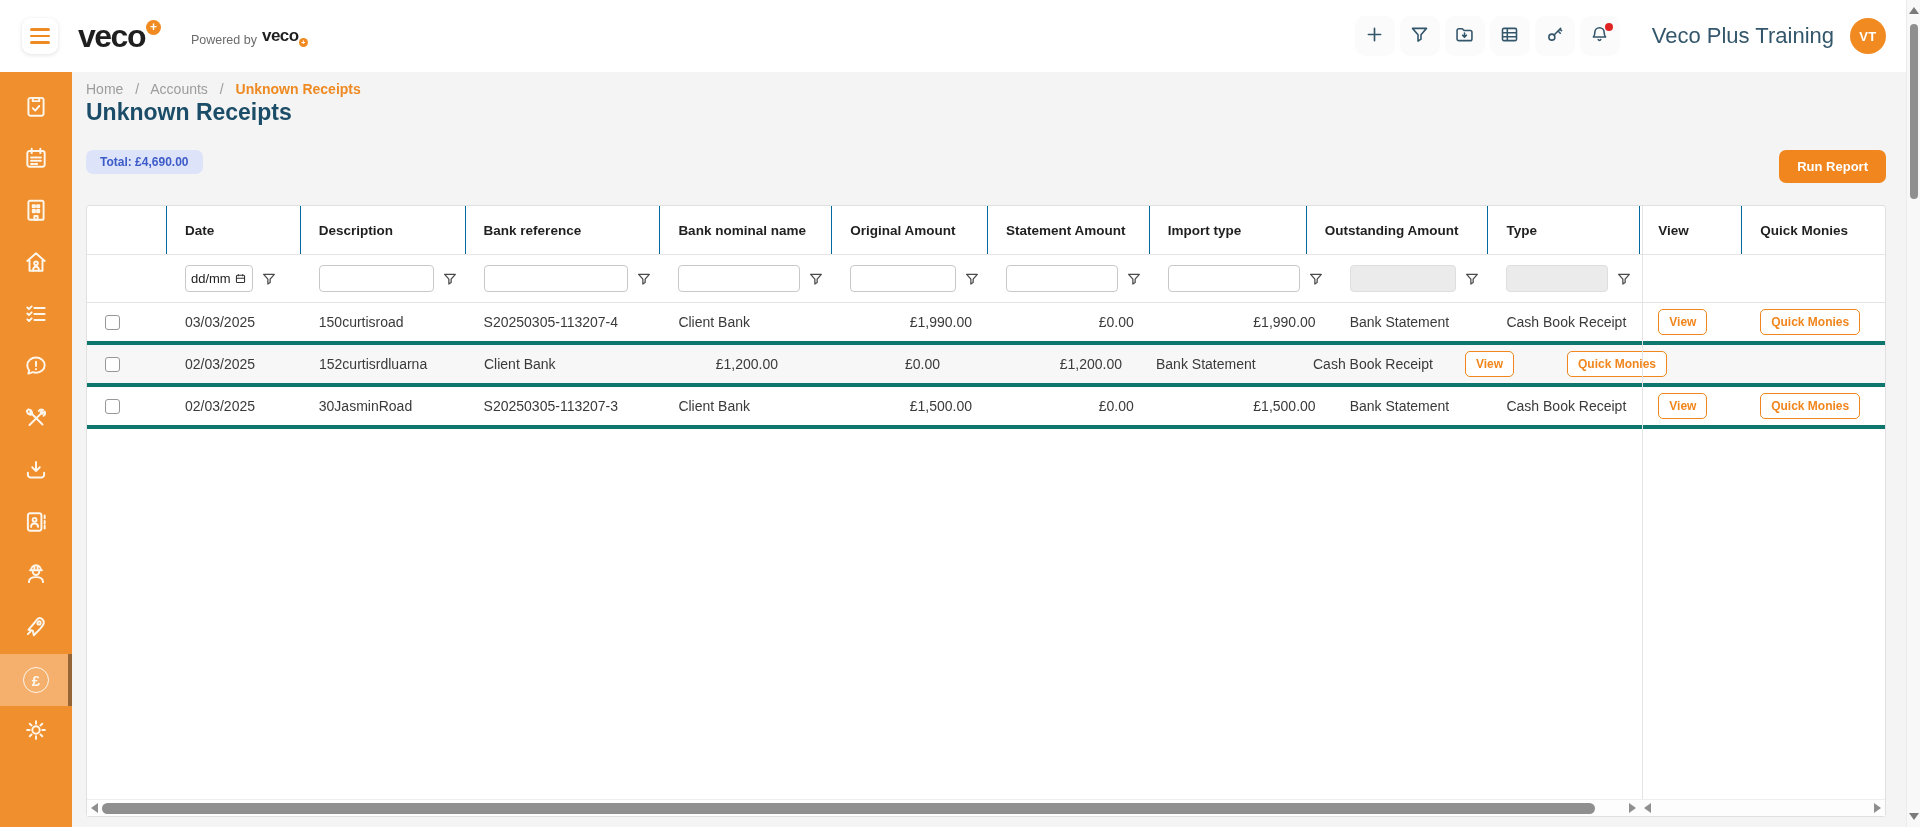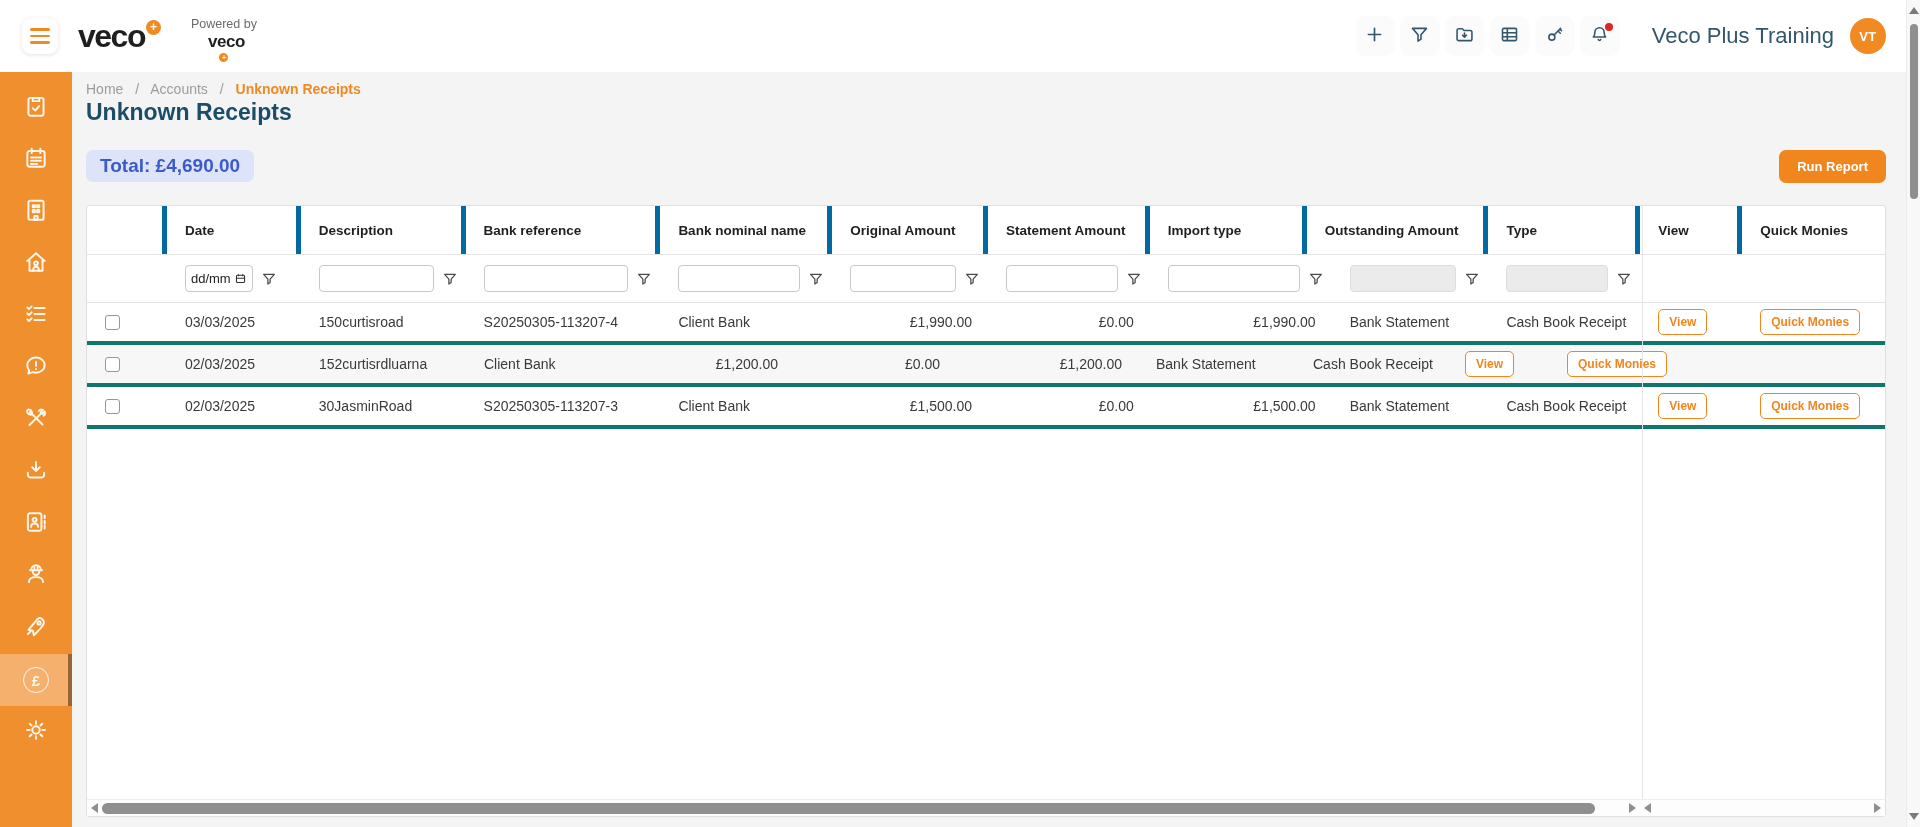--- a/index.html
+++ b/index.html
@@ -8,21 +8,21 @@
 
   
   .topbar { position:absolute; left:0; top:0; width:1920px; height:72px; background:#ffffff; display:flex; align-items:center; z-index:5; }
   .hamburger { width:36px; height:36px; margin-left:22px; background:#fff; border:none; border-radius:9px;
                box-shadow:0 1px 4px rgba(0,0,0,.12); display:flex; flex-direction:column; justify-content:center; gap:4px; align-items:center; cursor:pointer; }
   .hamburger i { display:block; width:20px; height:2.6px; background:#ef8a23; border-radius:2px; }
   .logo { display:flex; align-items:flex-start; margin-left:20px; }
   .logo .word { font-size:32px; font-weight:bold; letter-spacing:-1.5px; color:#1f1f1f; line-height:34px; }
   .plusdot { display:inline-block; background:#f08a21; color:#fff; border-radius:50%; text-align:center; font-weight:bold; }
   .logo .plusdot { width:15px; height:15px; line-height:15px; font-size:12px; margin-top:1px; margin-left:1px; }
-  .poweredby { margin-left:30px; display:flex; align-items:center;flex-direction:column; }
+  .poweredby { margin-left:30px; display:flex; align-items:flex-end; }
   .poweredby .pretext { font-size:12.5px; color:#6b6b6b; margin-top:6px; }
   .poweredby .word { font-size:17px; font-weight:bold; letter-spacing:-0.5px; color:#1f1f1f; margin-left:5px; line-height:22px; }
   .poweredby .plusdot { width:9px; height:9px; line-height:9px; font-size:7px; }
 
   .topbar-right { margin-left:auto; display:flex; align-items:center; margin-right:34px; }
   .iconbtn { width:40px; height:40px; border-radius:10px; background:#fbfbfb; border:none; display:flex; align-items:center; justify-content:center;
              color:#33566b; margin-left:5px; cursor:pointer; position:relative; }
   .iconbtn svg { width:21px; height:21px; }
   .notif-dot { position:absolute; top:7px; right:7px; width:8px; height:8px; border-radius:50%; background:#e02424; }
   .username { font-size:22px; color:#33566b; margin:0 16px 0 32px; white-space:nowrap; }
@@ -37,32 +37,32 @@
   .pound-circle { width:26px; height:26px; border:1.8px solid #fdf6ec; border-radius:50%; display:flex; align-items:center; justify-content:center;
                   font-size:15px; font-weight:bold; color:#fdf6ec; }
 
   
   .content { position:absolute; left:72px; top:72px; right:14px; bottom:0; background:#f4f4f4; }
   .breadcrumb { position:absolute; left:14px; top:9px; font-size:14px; color:#9c9c9c; }
   .breadcrumb .sep { margin:0 8px; color:#9c9c9c; }
   .breadcrumb .crumb { color:#9c9c9c; cursor:pointer; }
   .breadcrumb .crumb.active { color:#ef8a23; font-weight:bold; cursor:default; }
   .page-title { position:absolute; left:14px; top:27px; font-size:23px; font-weight:bold; color:#1b4d68; }
-  .total-badge { position:absolute; left:14px; top:78px; background:#dde3f9; color:#3c5bc8; font-weight:bold; font-size:19px;
+  .total-badge { position:absolute; left:14px; top:78px; background:#dde3f9; color:#3c5bc8; font-weight:bold; font-size:12px;
                  padding:5px 14px; border-radius:7px; }
   .run-report { position:absolute; right:20px; top:78px; background:#f0861d; color:#fff; font-weight:bold; font-size:13px;
                 border:none; border-radius:7px; padding:9px 18px; cursor:pointer; }
 
   
   .grid { position:absolute; left:14px; top:133px; width:1800px; height:612px; background:#fff; border:1px solid #e0e0e0; border-radius:3px; }
   .row { display:flex; width:100%; }
   .c0{width:80px;} .c1{width:134px;} .c2{width:165px;} .c3{width:195px;} .c4{width:172px;} .c5{width:156px;}
   .c6{width:162px;} .c7{width:182px;} .c8{width:157px;} .c9{width:152px;} .c10{width:102px;} .c11{width:143px;}
   .hrow { height:49px; border-bottom:1px solid #e5e5e5; }
-  .hcell { display:flex; align-items:center; padding-left:18px; font-size:13.5px; font-weight:bold; color:#1f1f1f; border-right:5px solid #0369a1; }
+  .hcell { display:flex; align-items:center; padding-left:18px; font-size:13.5px; font-weight:bold; color:#1f1f1f; border-right:1px solid #0369a1; }
   .hcell:last-child { border-right:none; }
   .frow { height:48px; border-bottom:1px solid #e3e3e3; }
   .fcell { display:flex; align-items:center; padding:0 8px 0 18px; }
   .fcell input, .datebox { height:27px; border:1px solid #c9c9c9; border-radius:4px; background:#fff; width:100%; min-width:0;
                            font-family:"Liberation Sans", sans-serif; font-size:13px; padding:0 5px; }
   .fcell input.disabled { background:#ebebeb; border-color:#dedede; }
   .datebox { width:68px; flex:none; display:flex; align-items:center; gap:3px; font-size:13px; color:#222; overflow:hidden; cursor:text; }
   .datebox svg { width:13px; height:13px; flex:none; color:#333; }
   .funnel { flex:none; width:16px; height:16px; color:#4a4a4a; margin-left:8px; cursor:pointer; }
   .funnel svg { width:16px; height:16px; }

